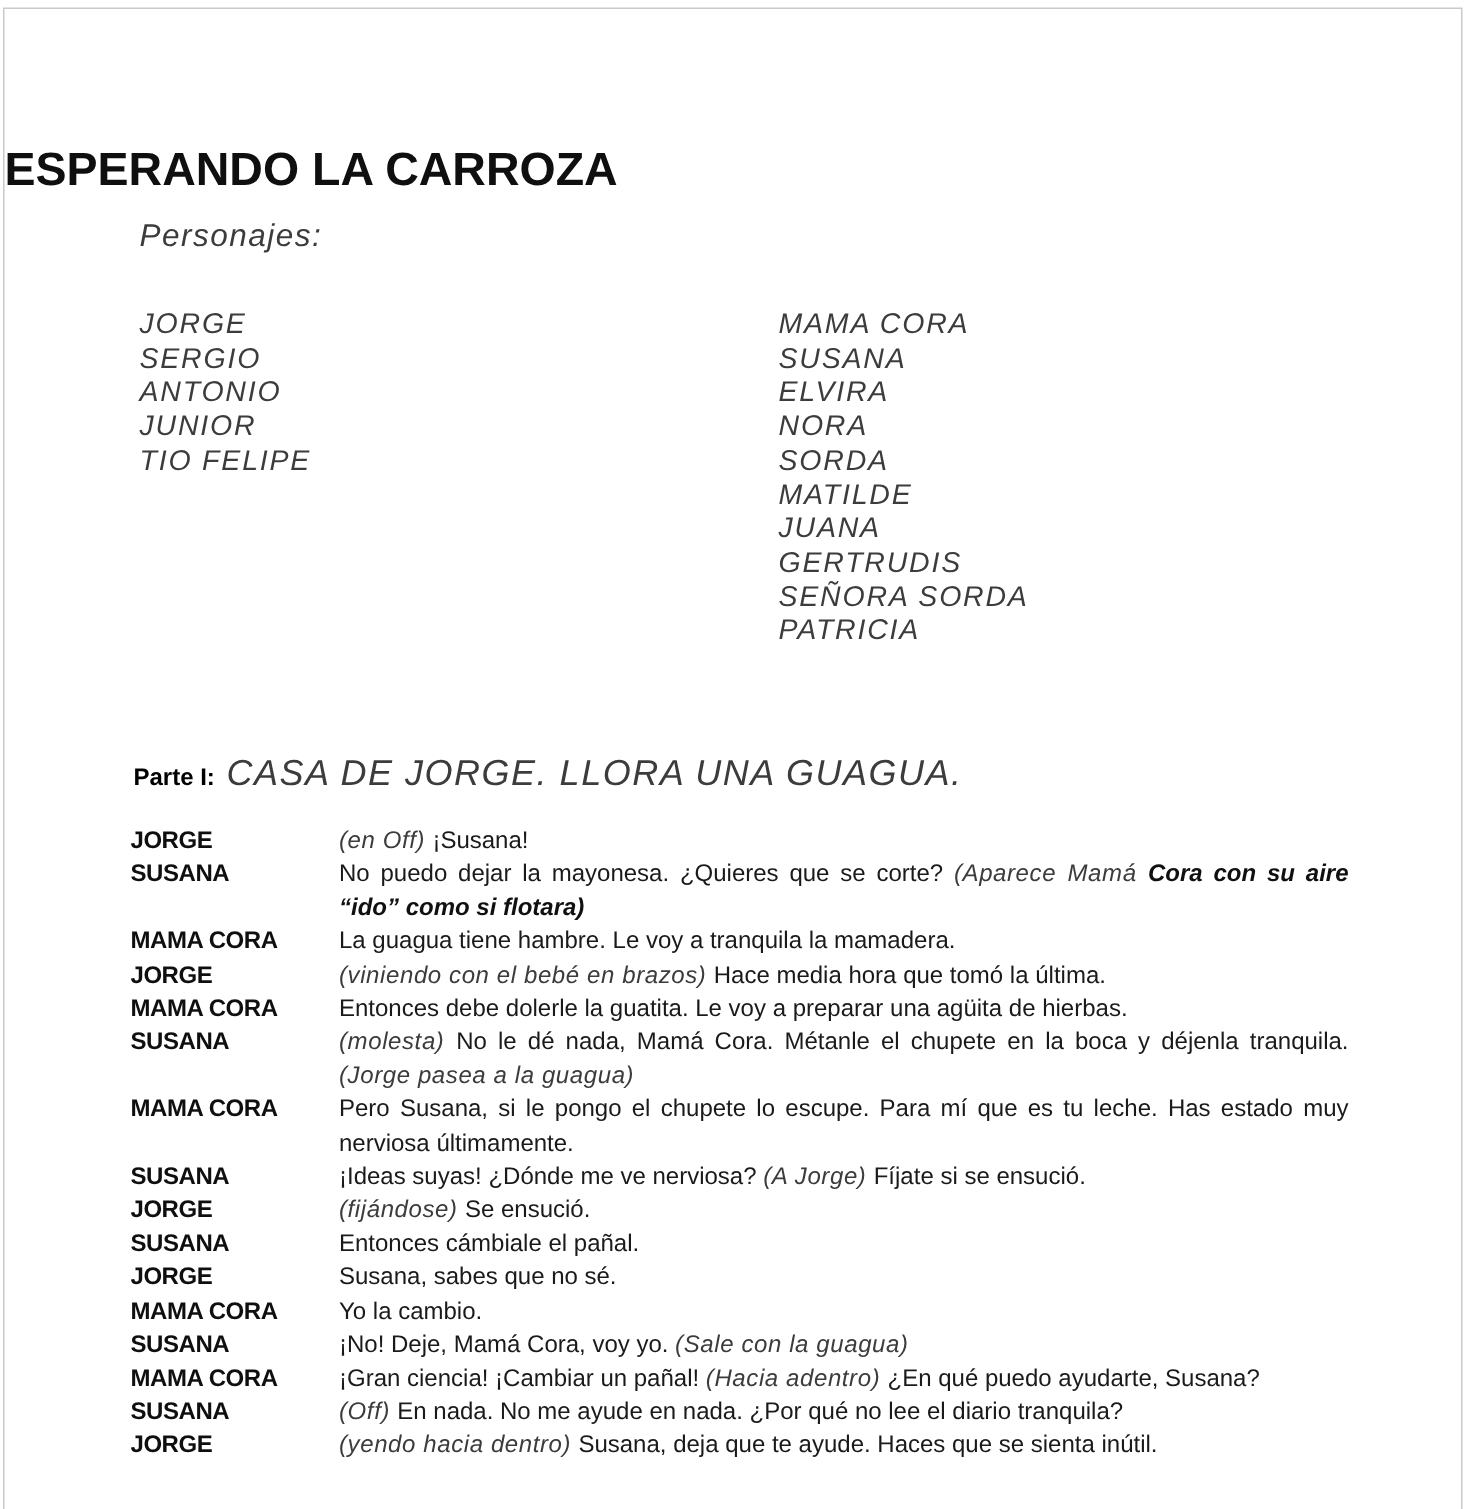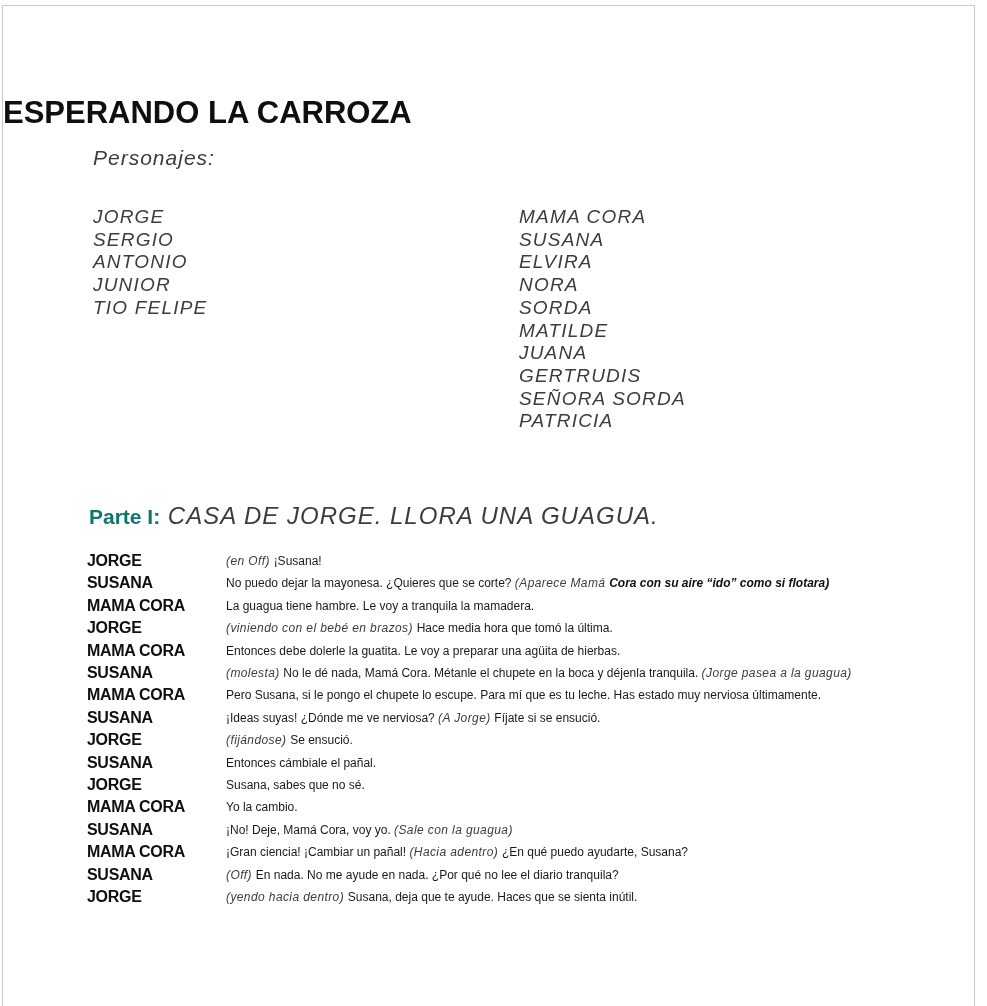--- a/index.html
+++ b/index.html
@@ -55,22 +55,22 @@
   .cast-left  { left: 90px; }
   .cast-right { left: 516px; }
   .part-line {
     position: absolute;
     top: 496px;
     left: 86px;
     white-space: nowrap;
   }
   .part-label {
     font-weight: bold;
-    font-size: 21px;
-    color: #0f766e;
+    font-size: 16px;
+    color: #000000;
     font-style: normal;
   }
   .part-scene {
     font-style: italic;
     font-size: 24px;
     color: #3c3c3c;
     letter-spacing: 1px;
   }
   .dialogue {
     position: absolute;
@@ -86,21 +86,21 @@
     font-size: 16px;
     letter-spacing: -0.3px;
     color: #0f0f0f;
     line-height: 22.4px;
     white-space: nowrap;
   }
   .dtext {
     width: 673px;
     flex: none;
     text-align: justify;
-    font-size: 12px;
+    font-size: 16px;
     line-height: 22.4px;
     color: #1a1a1a;
   }
   .seg-dir {
     font-style: italic;
     color: #3c3c3c;
     letter-spacing: 0.4px;
   }
   .seg-bolddir {
     font-style: italic;

